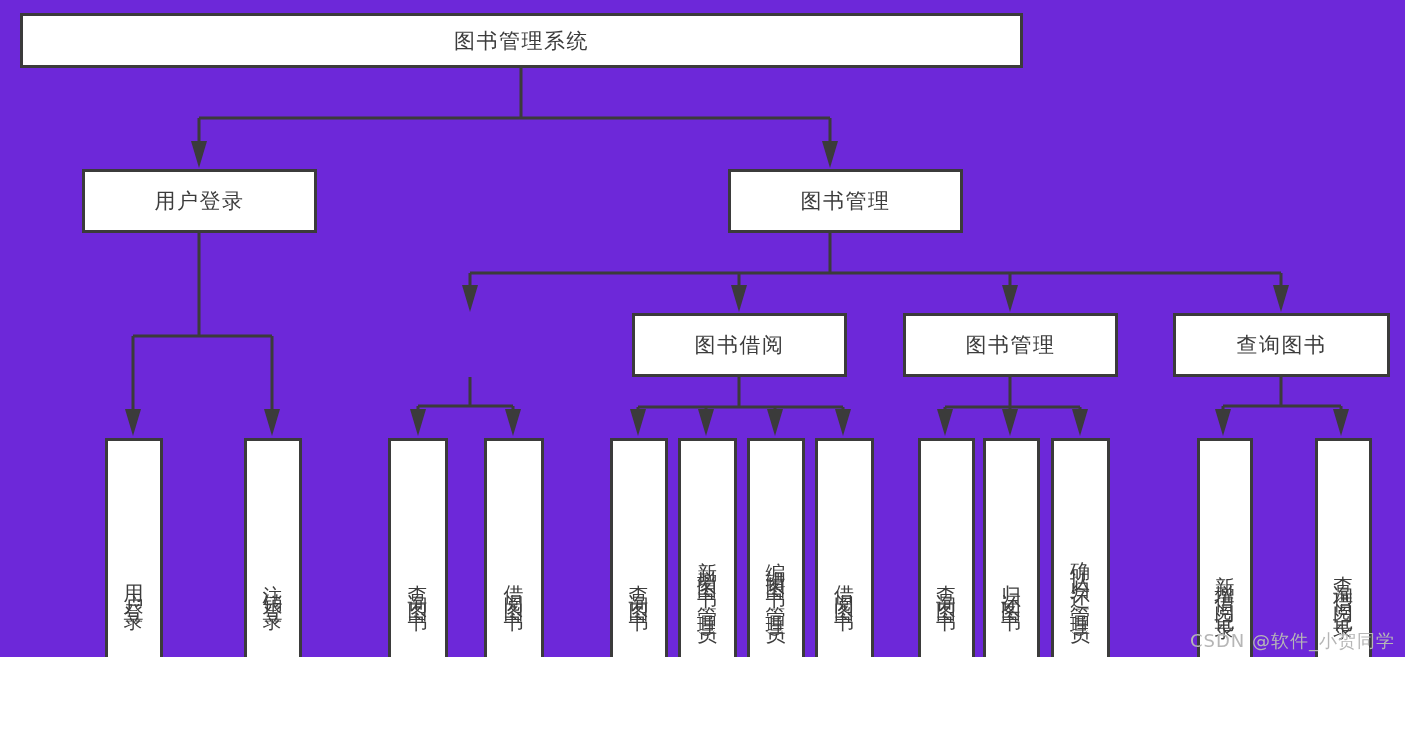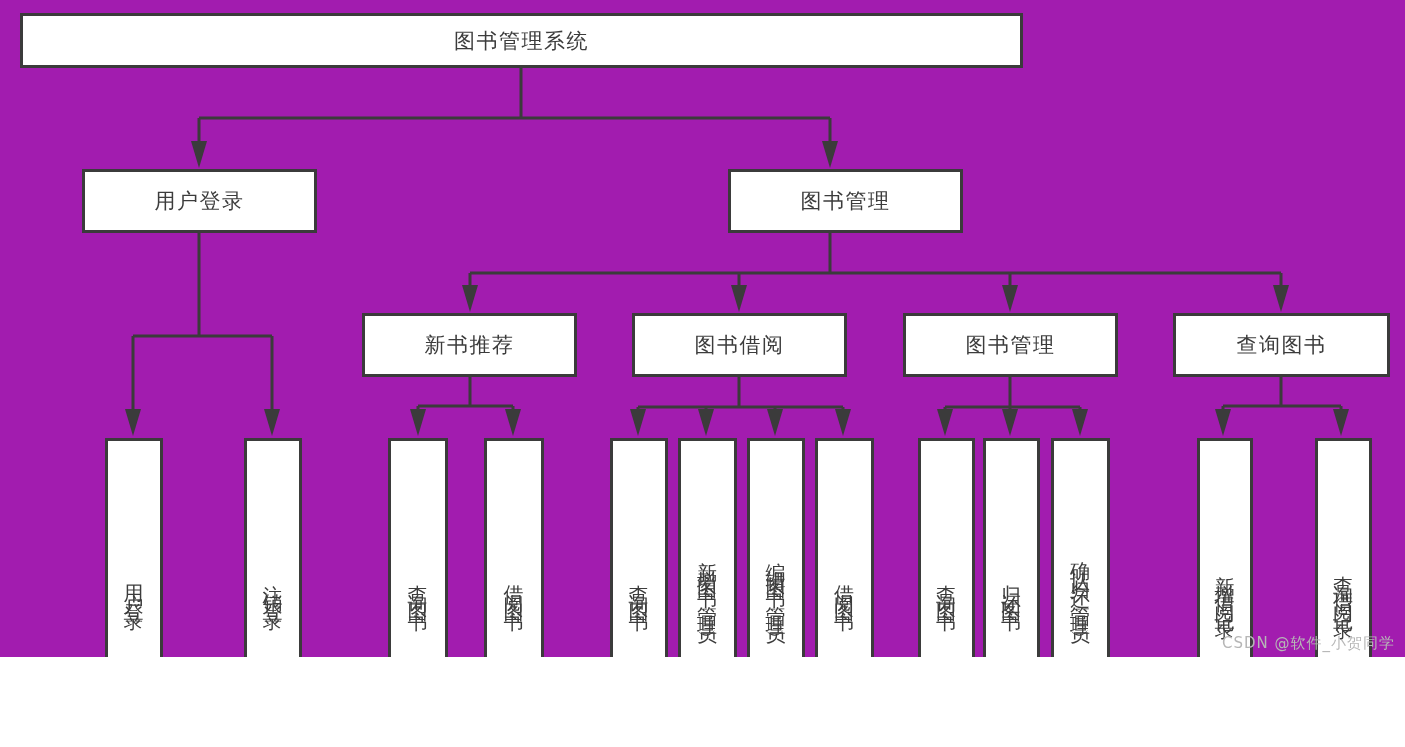--- a/index.html
+++ b/index.html
@@ -1,35 +1,35 @@
 <!DOCTYPE html>
 <html><head>
 <meta charset="utf-8">
 <style>
   html,body { margin:0; padding:0; background:#ffffff; }
   .stage {
-    position:relative; width:1405px; height:657px; background:#a21caf;
+    position:relative; width:1405px; height:657px; background:#6d28d9;
     font-family:"DejaVu Sans","Liberation Sans",sans-serif; overflow:hidden;
   }
   svg.connectors { position:absolute; left:0; top:0; z-index:1; }
   .node {
     position:absolute; box-sizing:border-box;
     border:3px solid #3b3b3b; background:#ffffff;
     display:flex; align-items:center; justify-content:center;
     color:#3c3c3c; z-index:2;
   }
   .h-node { font-size:21px; letter-spacing:1.5px; white-space:nowrap; }
   .v-node span {
     writing-mode:vertical-rl; text-orientation:mixed;
     font-size:20px; letter-spacing:9px; line-height:1;
     color:#3c3c3c;
   }
   .watermark {
     position:absolute; right:10px; bottom:4px; z-index:3;
-    font-size:15px; color:#b6b6b6; letter-spacing:1px; white-space:nowrap;
+    font-size:18px; color:#b6b6b6; letter-spacing:1px; white-space:nowrap;
   }
 </style>
 </head>
 <body>
 
 <div class="stage">
 
   <svg class="connectors" width="1405" height="747" viewBox="0 0 1405 747">
     <g stroke="#3b3b3b" stroke-width="3" fill="none">
 
@@ -71,21 +71,20 @@
       <polygon points="1215,409 1231,409 1223,436"></polygon>
       <polygon points="1333,409 1349,409 1341,436"></polygon>
     </g>
   </svg>
 
   <div class="node h-node" style="left:20px; top:13px; width:1003px; height:55px;">图书管理系统</div>
 
   <div class="node h-node" style="left:82px; top:169px; width:235px; height:64px;">用户登录</div>
   <div class="node h-node" style="left:712px; top:169px; width:235px; height:64px;margin-left:16px;">图书管理</div>
 
-  <div class="node h-node" style="left:362px; top:313px; width:215px; height:64px;">新书推荐</div>
   <div class="node h-node" style="left:632px; top:313px; width:215px; height:64px;">图书借阅</div>
   <div class="node h-node" style="left:903px; top:313px; width:215px; height:64px;">图书管理</div>
   <div class="node h-node" style="left:1173px; top:313px; width:217px; height:64px;">查询图书</div>
 
   <div class="node v-node" style="left:105px; top:438px; width:58px; height:297px;">
     <span>用户登录</span>
   </div>
   <div class="node v-node" style="left:244px; top:438px; width:58px; height:297px;">
     <span>注销登录</span>
   </div>

